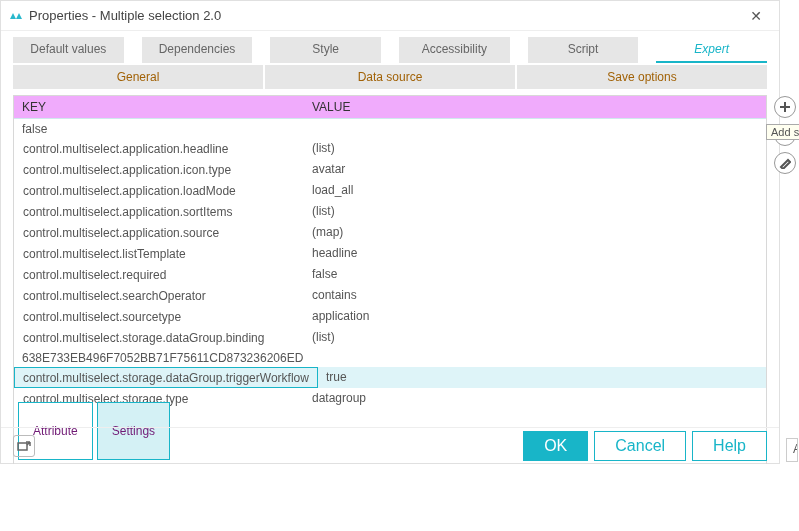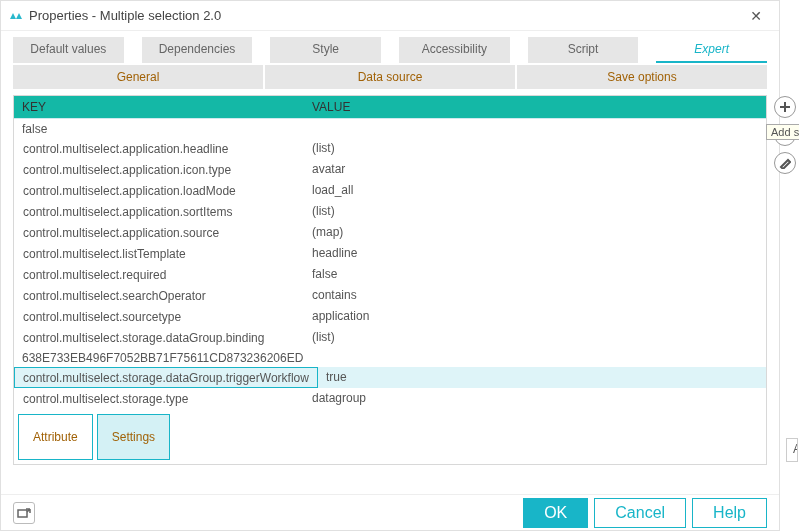--- a/index.html
+++ b/index.html
@@ -1,42 +1,42 @@
 <!DOCTYPE html>
 <html><head>
 <meta charset="utf-8">
 <style>
   * { box-sizing: border-box; }
   html, body { margin:0; padding:0; background:#fff; font-family: "Segoe UI", Arial, sans-serif; font-size:12px; color:#555; }
-  .window { width:780px; height:531px; border:1px solid #e0e0e0; position:relative; }
+  .window { width:780px; height:464px; border:1px solid #e0e0e0; position:relative; }
   .titlebar { height:30px; display:flex; align-items:center; padding:0 8px; border-bottom:1px solid #eee;}
   .titlebar .logo { width:14px; height:14px; margin-right:6px; display:inline-block;}
   .titlebar .title { font-size:13px; color:#444; flex:1;}
   .titlebar .close { width:30px; text-align:center; font-size:14px; color:#555; cursor:pointer;}
   .tabs1 { display:flex; gap:18px; margin:6px 12px 2px 12px; }
   .tab1 { flex:1; text-align:center; padding:5px 0; background:#e6e6e6; color:#666; cursor:pointer; font-size:12px;}
   .tab1.active { background:#fff; color:#18b5c8; border-bottom:2px solid #18b5c8;font-style:italic;}
   .tabs2 { display:flex; gap:2px; margin:2px 12px 6px 12px; }
   .tab2 { flex:1; text-align:center; padding:5px 0; background:#e6e6e6; color:#a16207; cursor:pointer; font-size:12px;}
   .tablearea { position:relative; margin:0 12px; border:1px solid #d8d8d8; height:370px;}
-  .headerrow { display:flex; background:#14b8a6; border-bottom:1px solid #cfe9ee; font-weight:400; color:#333; font-size:12px;}
+  .headerrow { display:flex; background:#f0abfc; border-bottom:1px solid #cfe9ee; font-weight:400; color:#333; font-size:12px;}
   .headerrow .kcol { flex:0 0 290px; padding:4px 8px;}
   .headerrow .vcol { flex:1; padding:4px 8px;}
   .rows { height:calc(100% - 22px - 30px); overflow:hidden;}
   .row { display:flex; font-size:12px; color:#555;}
   .row .kcol { flex:0 0 290px; padding:2.5px 8px; border:1px solid transparent;}
   .row .vcol { flex:1; padding:2.5px 8px;}
   .row.sel { background:#def4f8;}
   .row.sel .kcol{ border:1px solid #18b5c8;}
   .sidebtns { position:absolute; top:0; right:-30px; display:flex; flex-direction:column; gap:6px; }
   .circle { width:22px; height:22px; border:1px solid #999; border-radius:50%; background:#fff; display:flex; align-items:center; justify-content:center; cursor:pointer; font-size:13px; color:#555;}
   .circle svg { width:12px; height:12px; stroke:#555; fill:none; stroke-width:2;}
   .tooltip { position:absolute; top:27px; left:-9px; background:#fffff0; border:1px solid #aaa; padding:1px 4px; font-size:11px; white-space:nowrap; z-index:10;}
   .bottomtabs { position:absolute; left:4px; bottom:4px; display:flex; gap:4px;}
-  .segbtn { padding:15px 14px; background:#fff; border:1px solid #18b5c8; color:#a16207; font-size:12px; cursor:pointer;}
+  .segbtn { padding:21px 14px; background:#fff; border:1px solid #18b5c8; color:#701a75; font-size:12px; cursor:pointer;}
   .segbtn.active { background:#d4f1f5;}
   .footer { position:absolute; left:0; right:0; bottom:0; height:36px; border-top:1px solid #eee; display:flex; align-items:center; padding:0 12px;}
   .footer .spacer{flex:1;}
   .squarebtn { width:22px; height:22px; border:1px solid #bbb; border-radius:3px; display:flex; align-items:center; justify-content:center; cursor:pointer; margin-right:6px;}
   .squarebtn svg{width:14px;height:14px;fill:none;stroke:#666;stroke-width:1.5;}
   .btn { padding:5px 20px; border:1px solid #18b5c8; background:#fff; color:#18b5c8; font-size:16px; cursor:pointer; margin-left:6px;}
   .btn.primary{ background:#18b5c8; color:#fff;}
   
   .bg-right { position:absolute; left:782px; top:0; width:17px; height:531px; pointer-events:none;}
 </style>

